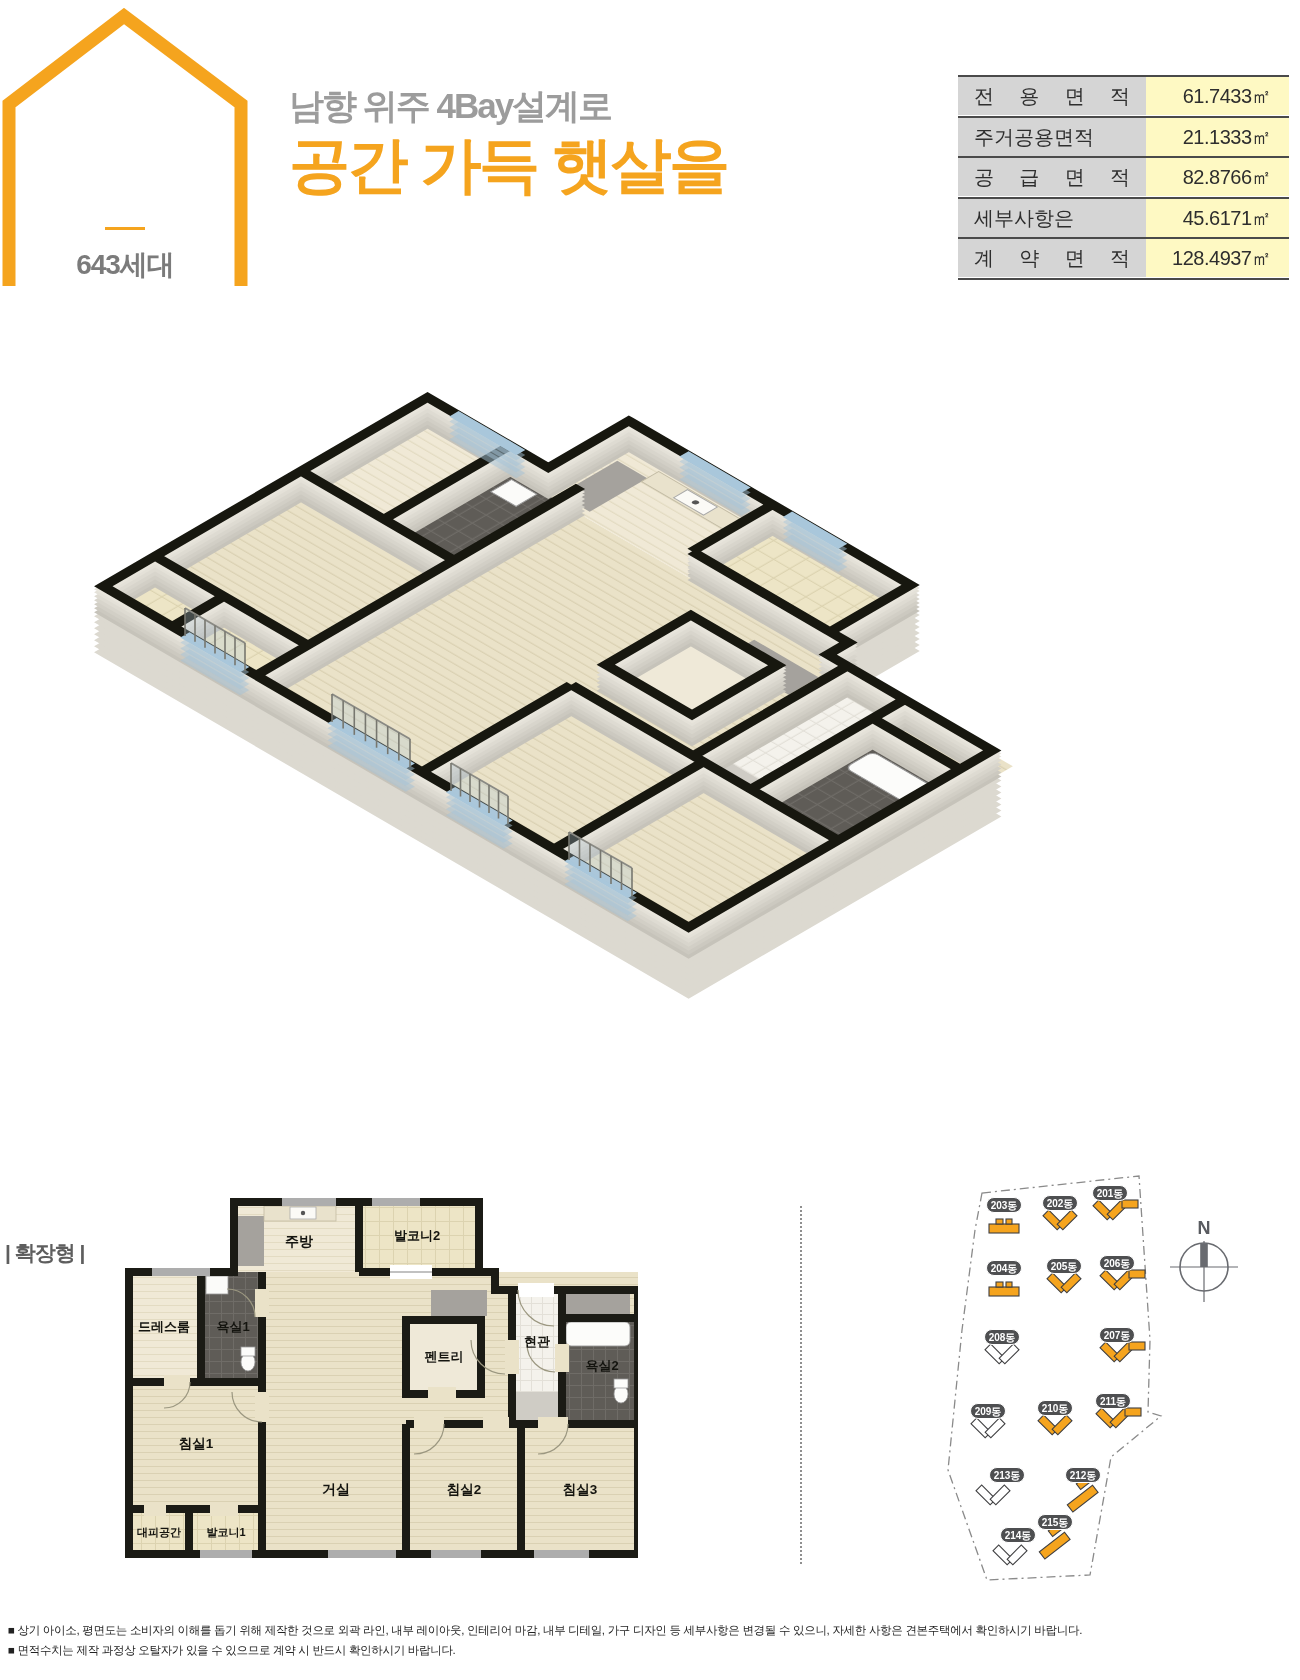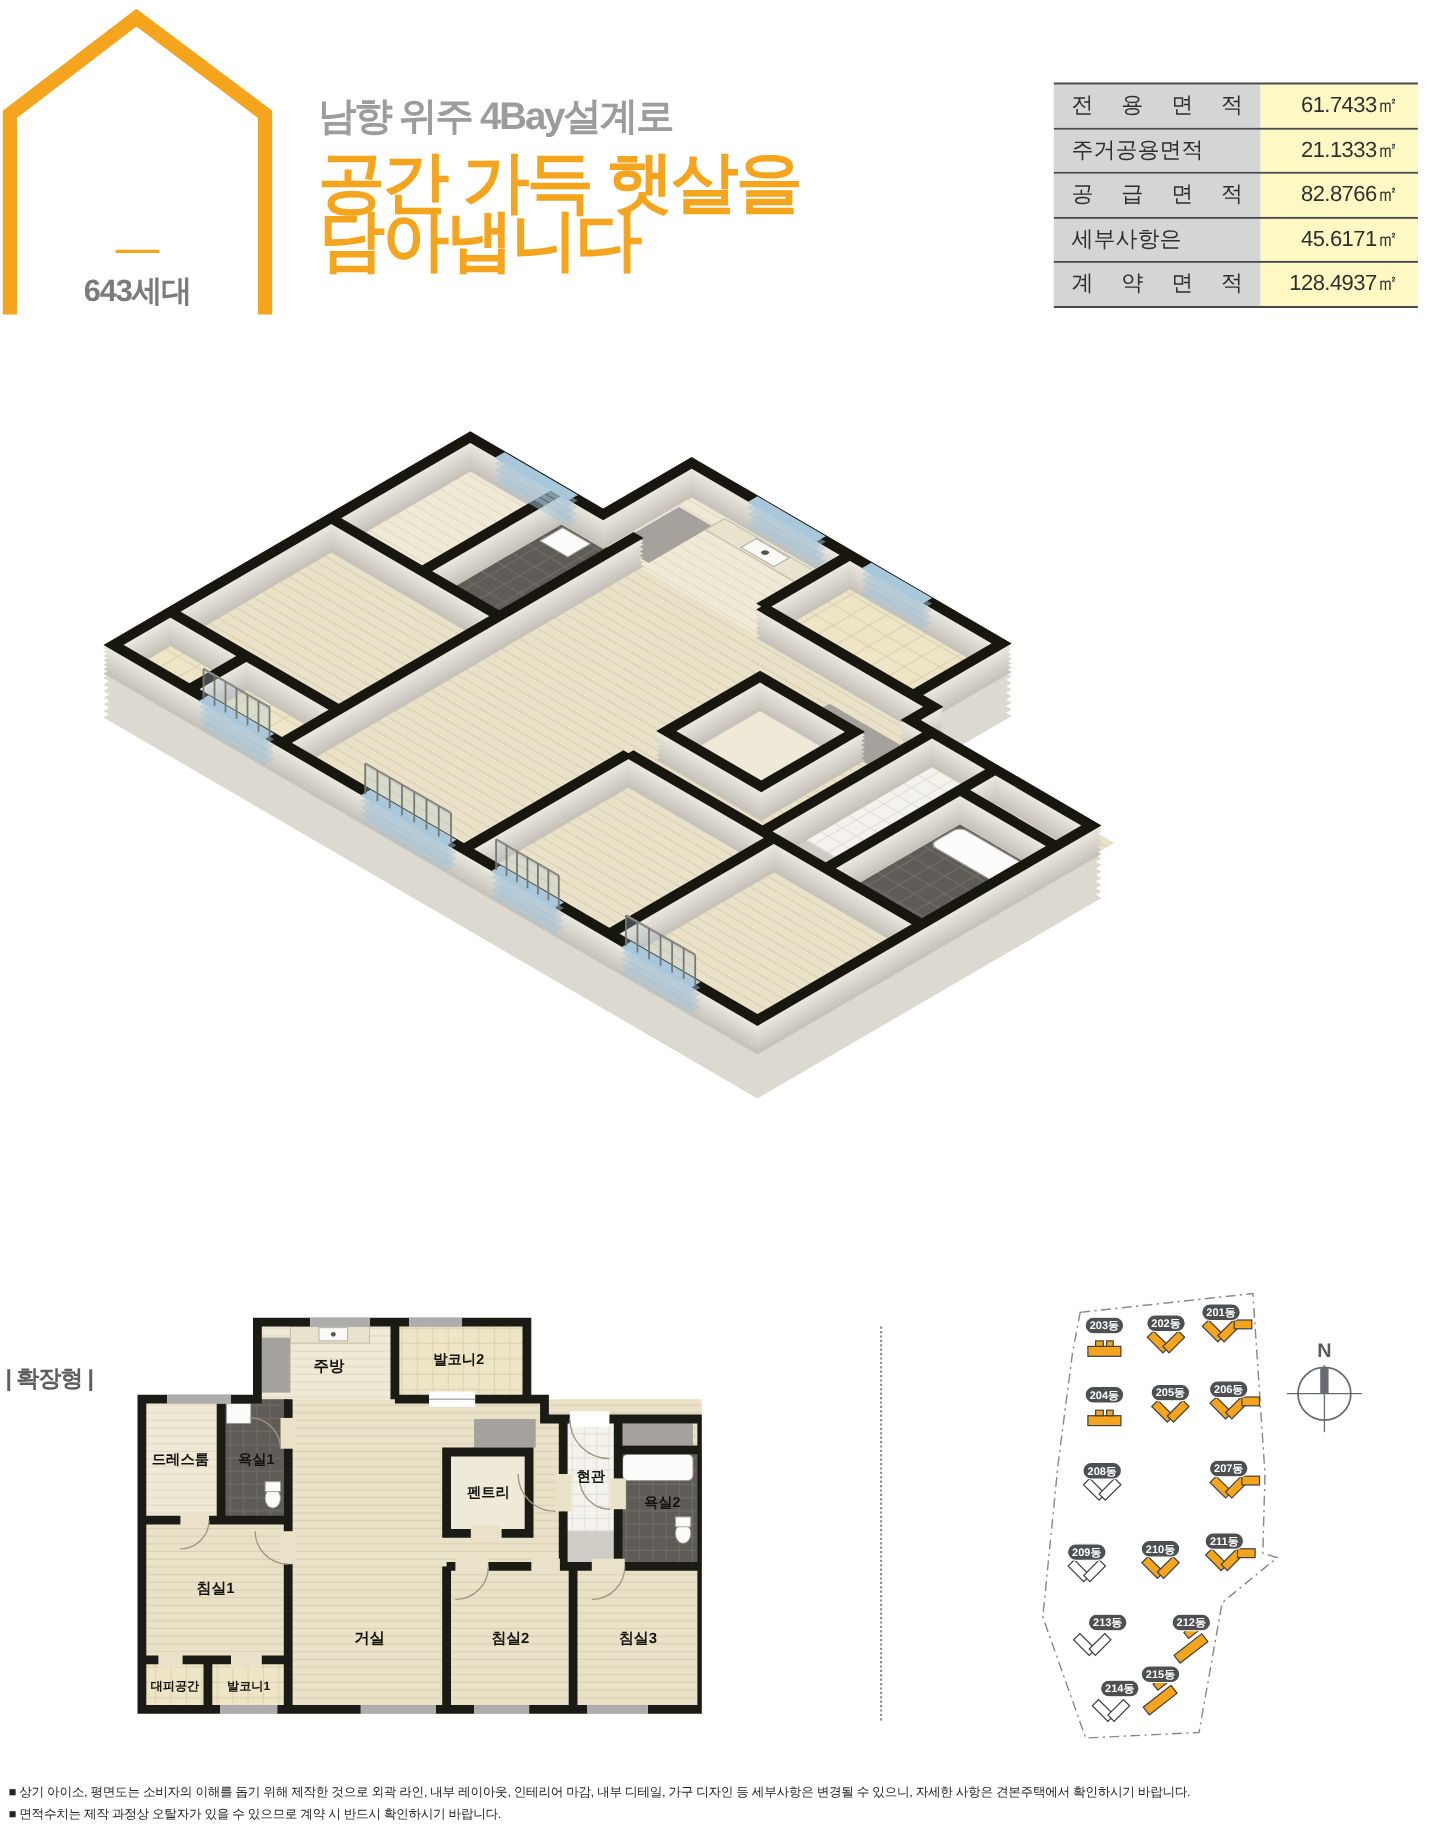--- a/index.html
+++ b/index.html
@@ -19,21 +19,21 @@
   .households { position:absolute; left:0; top:238px; width:246px; text-align:center;
                 font-size:28px; font-weight:700; color:#7B7B7B; letter-spacing:-1px; }
 
   
   #headline { position:absolute; left:289px; top:86px; }
   .hl-sub { font-size:35px; font-weight:800; color:#9C9C9C; letter-spacing:-2px; line-height:40px; margin-bottom:13px; }
   .hl-main { font-size:61px; font-weight:800; color:#F5A41E; letter-spacing:-2.5px; line-height:53px; }
 
   
   #area-table { position:absolute; left:958px; top:75px; width:331px; border-top:2px solid #4A4A4A; }
-  .at-row { display:flex; height:40.5px; border-bottom:2px solid #4A4A4A; }
+  .at-row { display:flex; height:40.5px; border-bottom:2px solid #4A4A4A;align-items:center; }
   .at-label { width:188px; background:#D5D5D5; color:#2E2E2E; font-size:20px; font-weight:500;
               padding:0 16px; display:block; line-height:38px; text-align:justify; text-align-last:justify; }
   .at-value { flex:1; color:#2E2E2E; font-size:20px; font-weight:400; line-height:38px;
               text-align:right; padding-right:18px; background:#fef9c3; letter-spacing:-0.5px; }
 
   
   .wl { fill:none; stroke:currentColor; stroke-width:8; stroke-linejoin:miter; stroke-linecap:butt; }
   .winThin { fill:none; stroke:#ADADAD; stroke-width:1.4; }
   .room-label { font-family:"Liberation Sans","DejaVu Sans",sans-serif; font-weight:700; fill:#14140F; text-anchor:middle; }
   .arc { fill:none; stroke:#9B9780; stroke-width:1.2; }
@@ -122,21 +122,20 @@
     <svg width="246" height="284" viewBox="0 0 246 284">
       <polyline points="7,278 7,96 122,8 239,96 239,278" fill="none" stroke="#F5A41E" stroke-width="13"></polyline>
     </svg>
     <div class="households-divider"></div>
     <div class="households">643세대</div>
   </div>
 
   <div id="headline">
     <div class="hl-sub">남향 위주 4Bay설계로</div>
     <div class="hl-main">공간 가득 햇살을</div>
-    <div class="hl-main">담아냅니다</div>
   </div>
 
   <div id="area-table">
       <div class="at-row">
         <div class="at-label">전 용 면 적</div>
         <div class="at-value">61.7433㎡</div>
       </div>
       <div class="at-row">
         <div class="at-label">주거공용면적</div>
         <div class="at-value">21.1333㎡</div>

